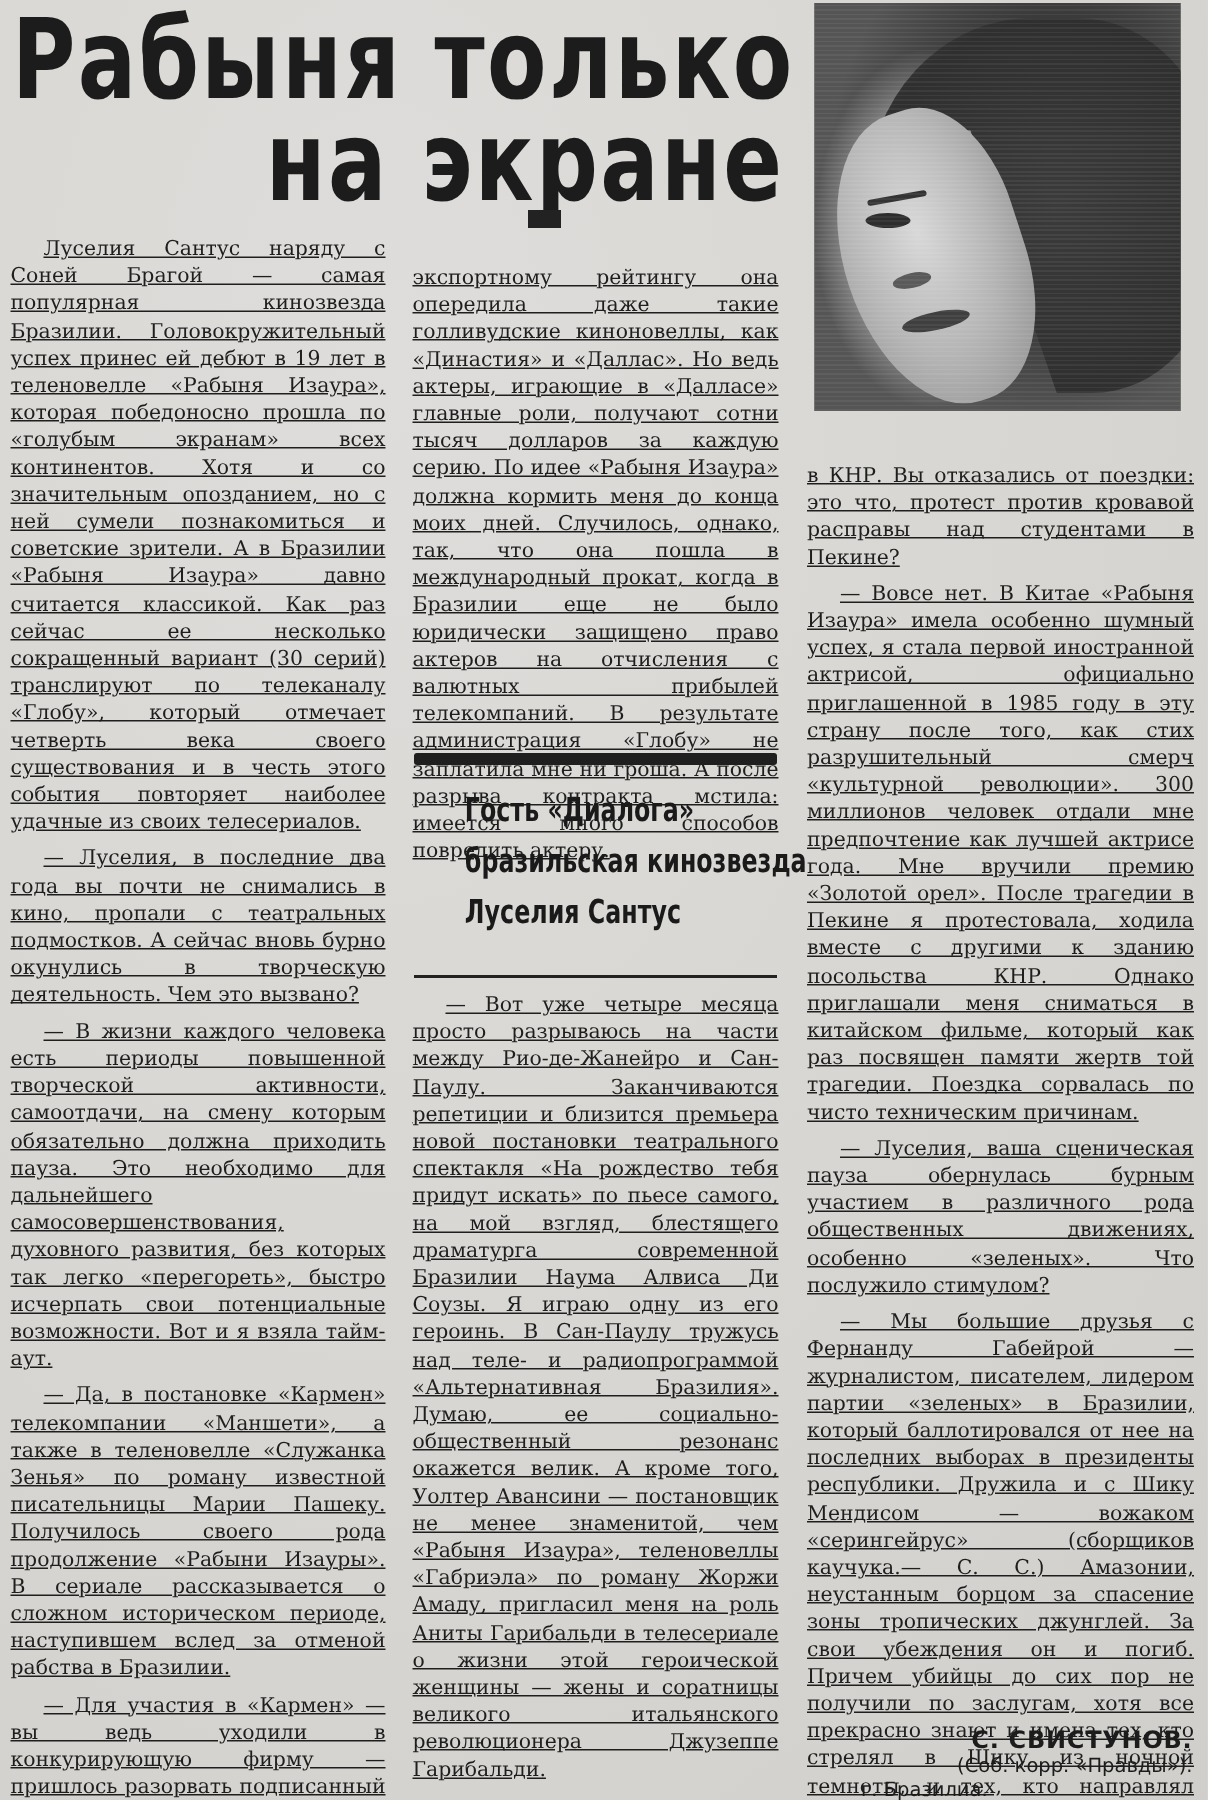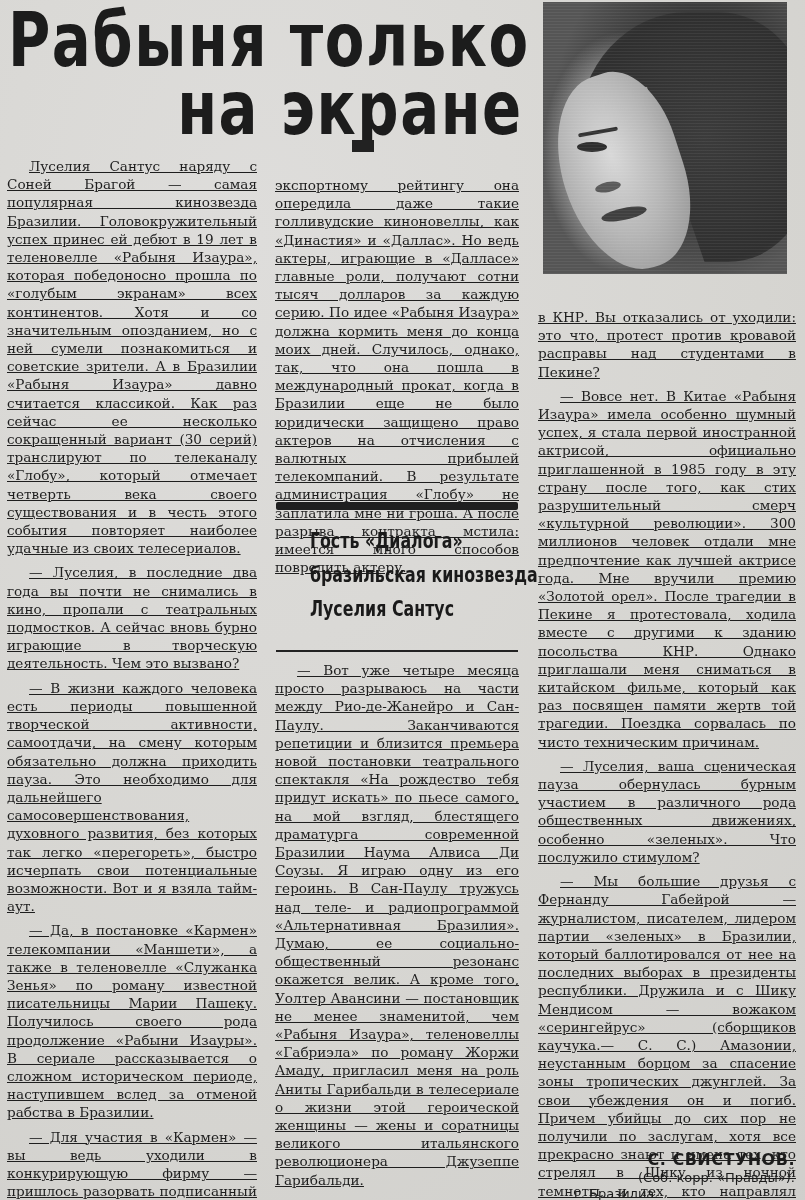--- a/index.html
+++ b/index.html
@@ -113,21 +113,21 @@
     <div class="brow" style="left:35px;top:128px;width:40px;transform:rotate(-10deg)"></div>
     <div class="eye" style="left:34px;top:140px;width:30px;"></div>
     <div class="nose"></div>
     <div class="lips"></div>
   </div>
 
   <div class="dash-frag"></div>
 
   <div class="col col1">
     <p>Луселия Сантус наряду с Соней Брагой — самая популярная кинозвезда Бразилии. Головокружительный успех принес ей дебют в 19 лет в теленовелле «Рабыня Изаура», которая победоносно прошла по «голубым экранам» всех континентов. Хотя и со значительным опозданием, но с ней сумели познакомиться и советские зрители. А в Бразилии «Рабыня Изаура» давно считается классикой. Как раз сейчас ее несколько сокращенный вариант (30 серий) транслируют по телеканалу «Глобу», который отмечает четверть века своего существования и в честь этого события повторяет наиболее удачные из своих телесериалов.</p>
-    <p>— Луселия, в последние два года вы почти не снимались в кино, пропали с театральных подмостков. А сейчас вновь бурно играющие в творческую деятельность. Чем это вызвано?</p>
+    <p>— Луселия, в последние два года вы почти не снимались в кино, пропали с театральных подмостков. А сейчас вновь бурно окунулись в творческую деятельность. Чем это вызвано?</p>
     <p>— В жизни каждого человека есть периоды повышенной творческой активности, самоотдачи, на смену которым обязательно должна приходить пауза. Это необходимо для дальнейшего самосовершенствования, духовного развития, без которых так легко «перегореть», быстро исчерпать свои потенциальные возможности. Вот и я взяла тайм-аут.</p>
     <p>— Да, в постановке «Кармен» телекомпании «Маншети», а также в теленовелле «Служанка Зенья» по роману известной писательницы Марии Пашеку. Получилось своего рода продолжение «Рабыни Изауры». В сериале рассказывается о сложном историческом периоде, наступившем вслед за отменой рабства в Бразилии.</p>
     <p>— Для участия в «Кармен» — вы ведь уходили в конкурирующую фирму — пришлось разорвать подписанный на 12 лет контракт с «Глобу». Имелись ли иные, кроме чисто творческих, мотивы, как отнеслись к этому шагу в «Глобу»?</p>
 
   </div>
 
   <div class="col col2">
     <p class="cont">экспортному рейтингу она опередила даже такие голливудские киноновеллы, как «Династия» и «Даллас». Но ведь актеры, играющие в «Далласе» главные роли, получают сотни тысяч долларов за каждую серию. По идее «Рабыня Изаура» должна кормить меня до конца моих дней. Случилось, однако, так, что она пошла в международный прокат, когда в Бразилии еще не было юридически защищено право актеров на отчисления с валютных прибылей телекомпаний. В результате администрация «Глобу» не заплатила мне ни гроша. А после разрыва контракта мстила: имеется много способов повредить актеру.</p>
   </div>
 
@@ -138,21 +138,21 @@
     <span>Луселия Сантус</span>
   </div>
   <div class="rule-thin"></div>
 
   <div class="col col2b">
     <p>— Вот уже четыре месяца просто разрываюсь на части между Рио-де-Жанейро и Сан-Паулу. Заканчиваются репетиции и близится премьера новой постановки театрального спектакля «На рождество тебя придут искать» по пьесе самого, на мой взгляд, блестящего драматурга современной Бразилии Наума Алвиса Ди Соузы. Я играю одну из его героинь. В Сан-Паулу тружусь над теле- и радиопрограммой «Альтернативная Бразилия». Думаю, ее социально-общественный резонанс окажется велик. А кроме того, Уолтер Авансини — постановщик не менее знаменитой, чем «Рабыня Изаура», теленовеллы «Габриэла» по роману Жоржи Амаду, пригласил меня на роль Аниты Гарибальди в телесериале о жизни этой героической женщины — жены и соратницы великого итальянского революционера Джузеппе Гарибальди.</p>
 
   </div>
 
   <div class="col col3">
-    <p class="cont">в КНР. Вы отказались от уходили: это что, протест против кровавой расправы над студентами в Пекине?</p>
+    <p class="cont">в КНР. Вы отказались от поездки: это что, протест против кровавой расправы над студентами в Пекине?</p>
     <p>— Вовсе нет. В Китае «Рабыня Изаура» имела особенно шумный успех, я стала первой иностранной актрисой, официально приглашенной в 1985 году в эту страну после того, как стих разрушительный смерч «культурной революции». 300 миллионов человек отдали мне предпочтение как лучшей актрисе года. Мне вручили премию «Золотой орел». После трагедии в Пекине я протестовала, ходила вместе с другими к зданию посольства КНР. Однако приглашали меня сниматься в китайском фильме, который как раз посвящен памяти жертв той трагедии. Поездка сорвалась по чисто техническим причинам.</p>
     <p>— Луселия, ваша сценическая пауза обернулась бурным участием в различного рода общественных движениях, особенно «зеленых». Что послужило стимулом?</p>
     <p>— Мы большие друзья с Фернанду Габейрой — журналистом, писателем, лидером партии «зеленых» в Бразилии, который баллотировался от нее на последних выборах в президенты республики. Дружила и с Шику Мендисом — вожаком «серингейрус» (сборщиков каучука.— С. С.) Амазонии, неустанным борцом за спасение зоны тропических джунглей. За свои убеждения он и погиб. Причем убийцы до сих пор не получили по заслугам, хотя все прекрасно знают и имена тех, кто стрелял в Шику из ночной темноты, и тех, кто направлял руку злодеев. Меня потрясла смерть Шику, хочу помочь продолжателям его дела.</p>
   </div>
 
   <div class="signature">
     <div class="sig-name">С. СВИСТУНОВ.</div>
     <div class="sig-role">(Соб. корр. «Правды»).</div>
     <div class="sig-city">г. Бразилиа.</div>
   </div>

